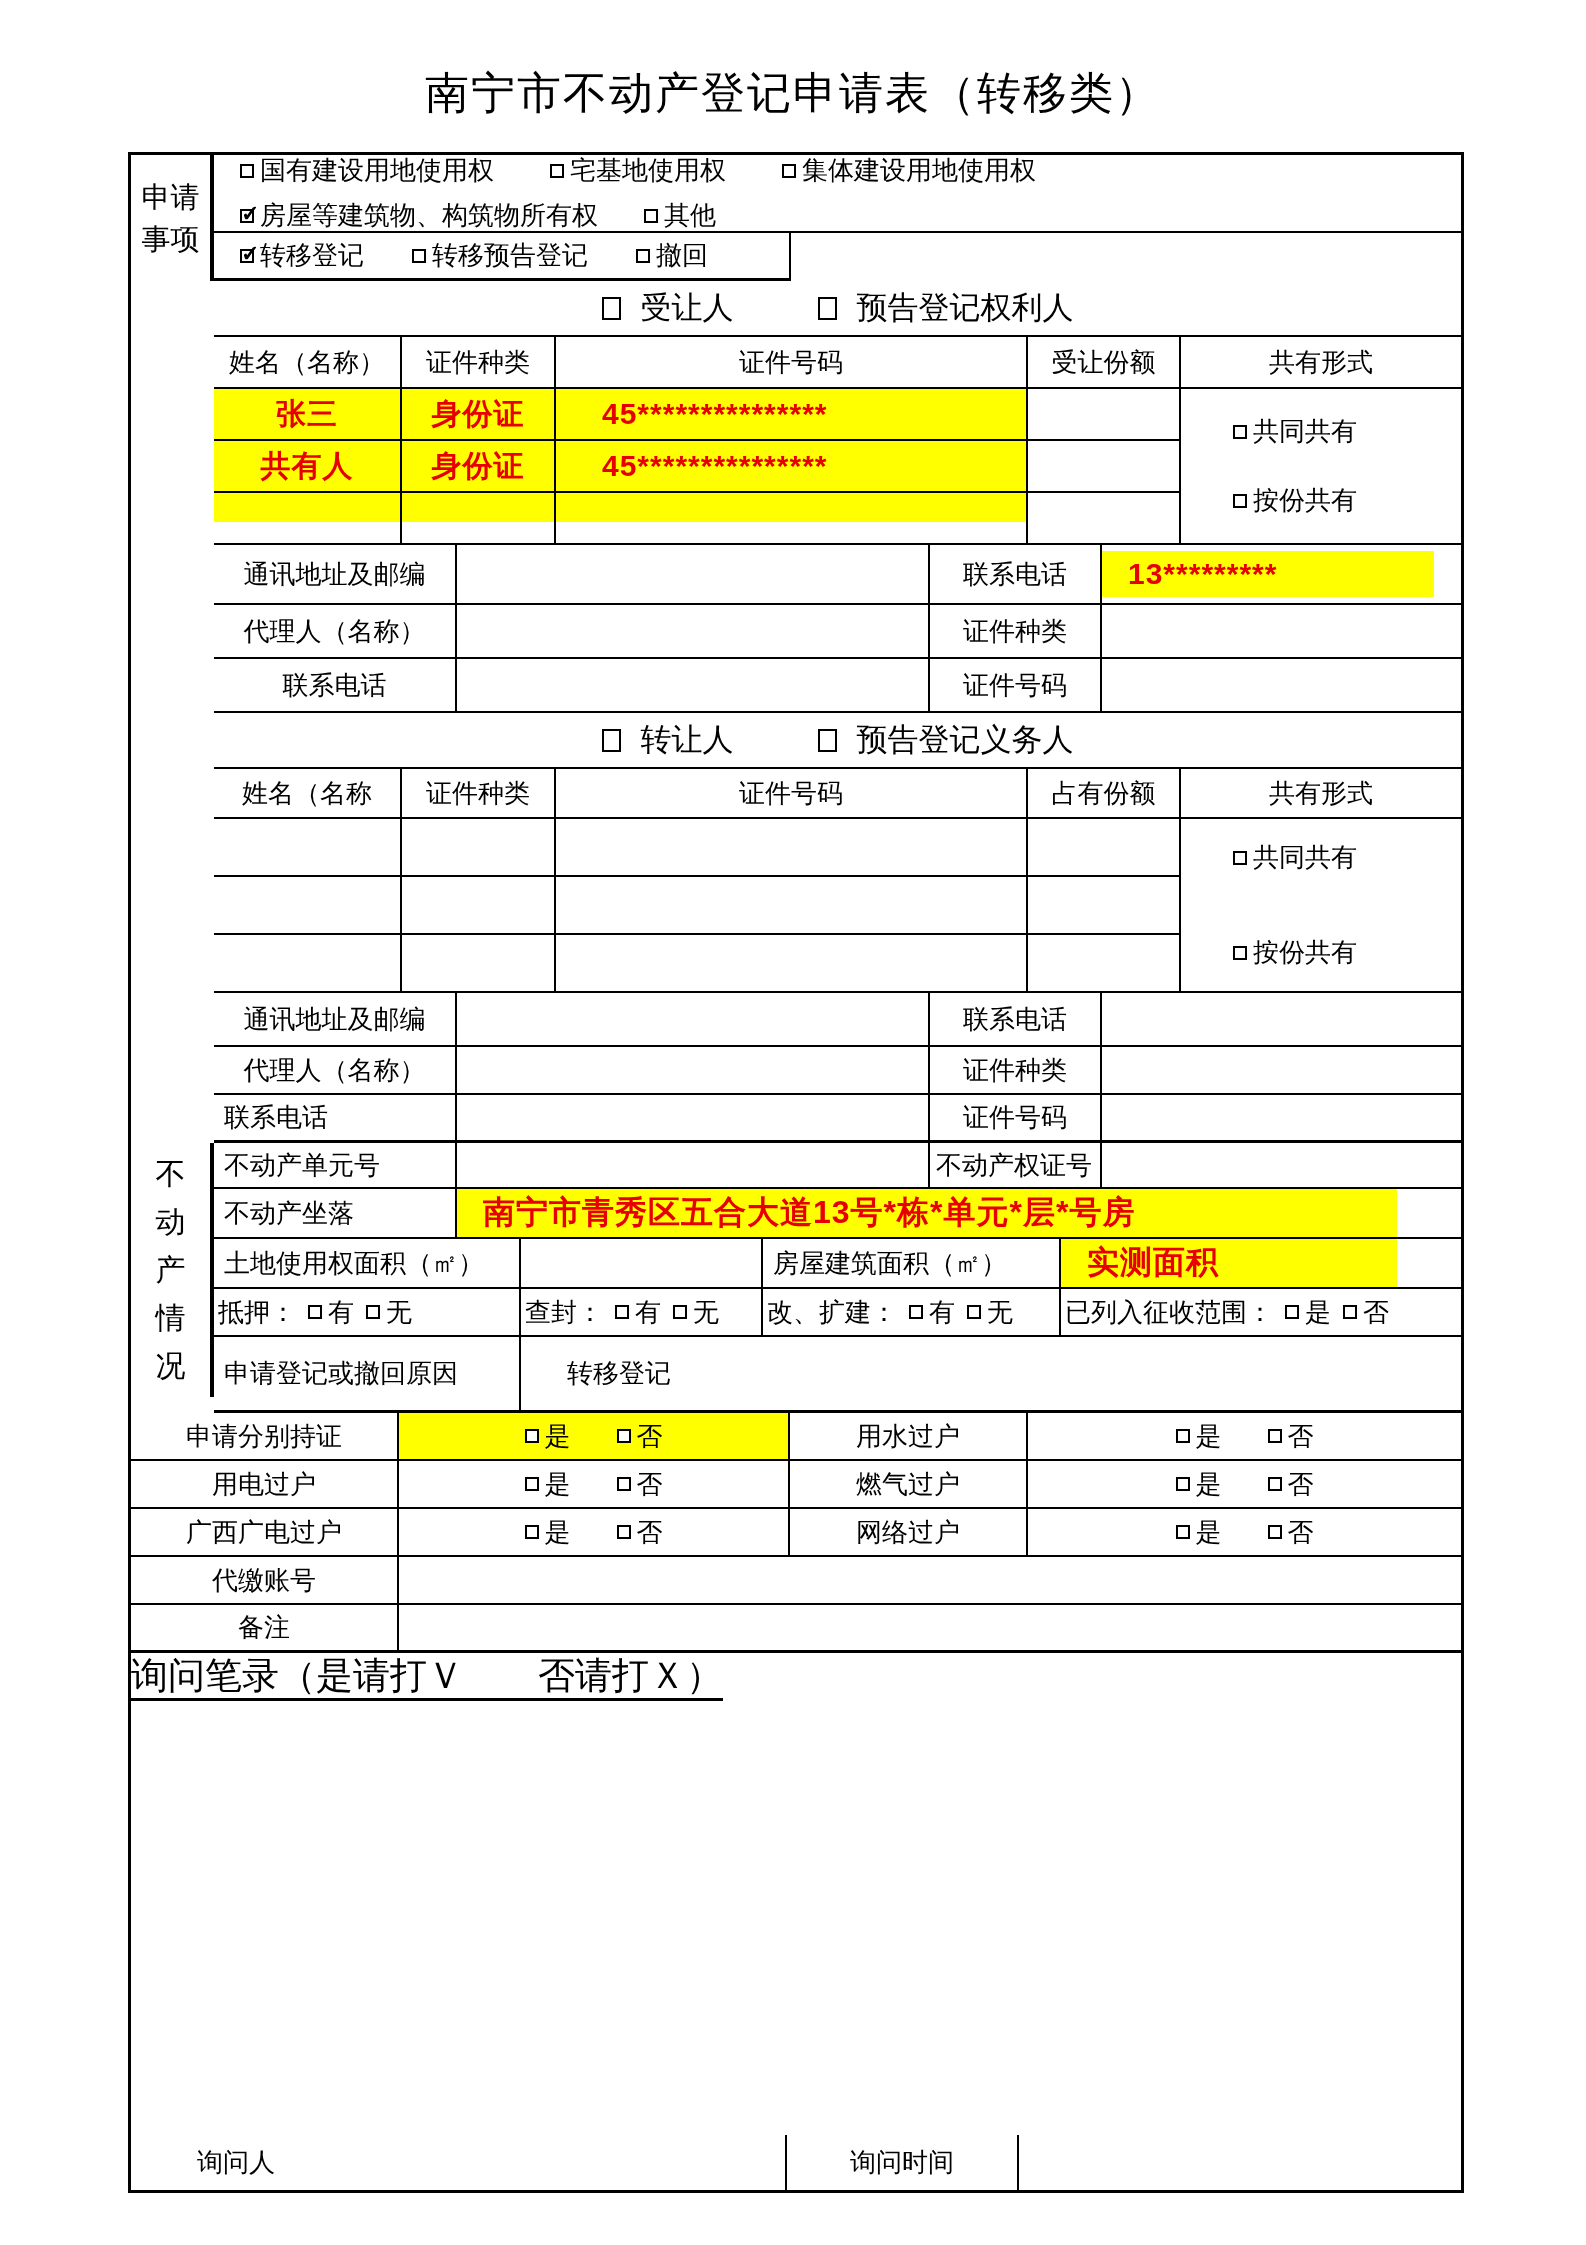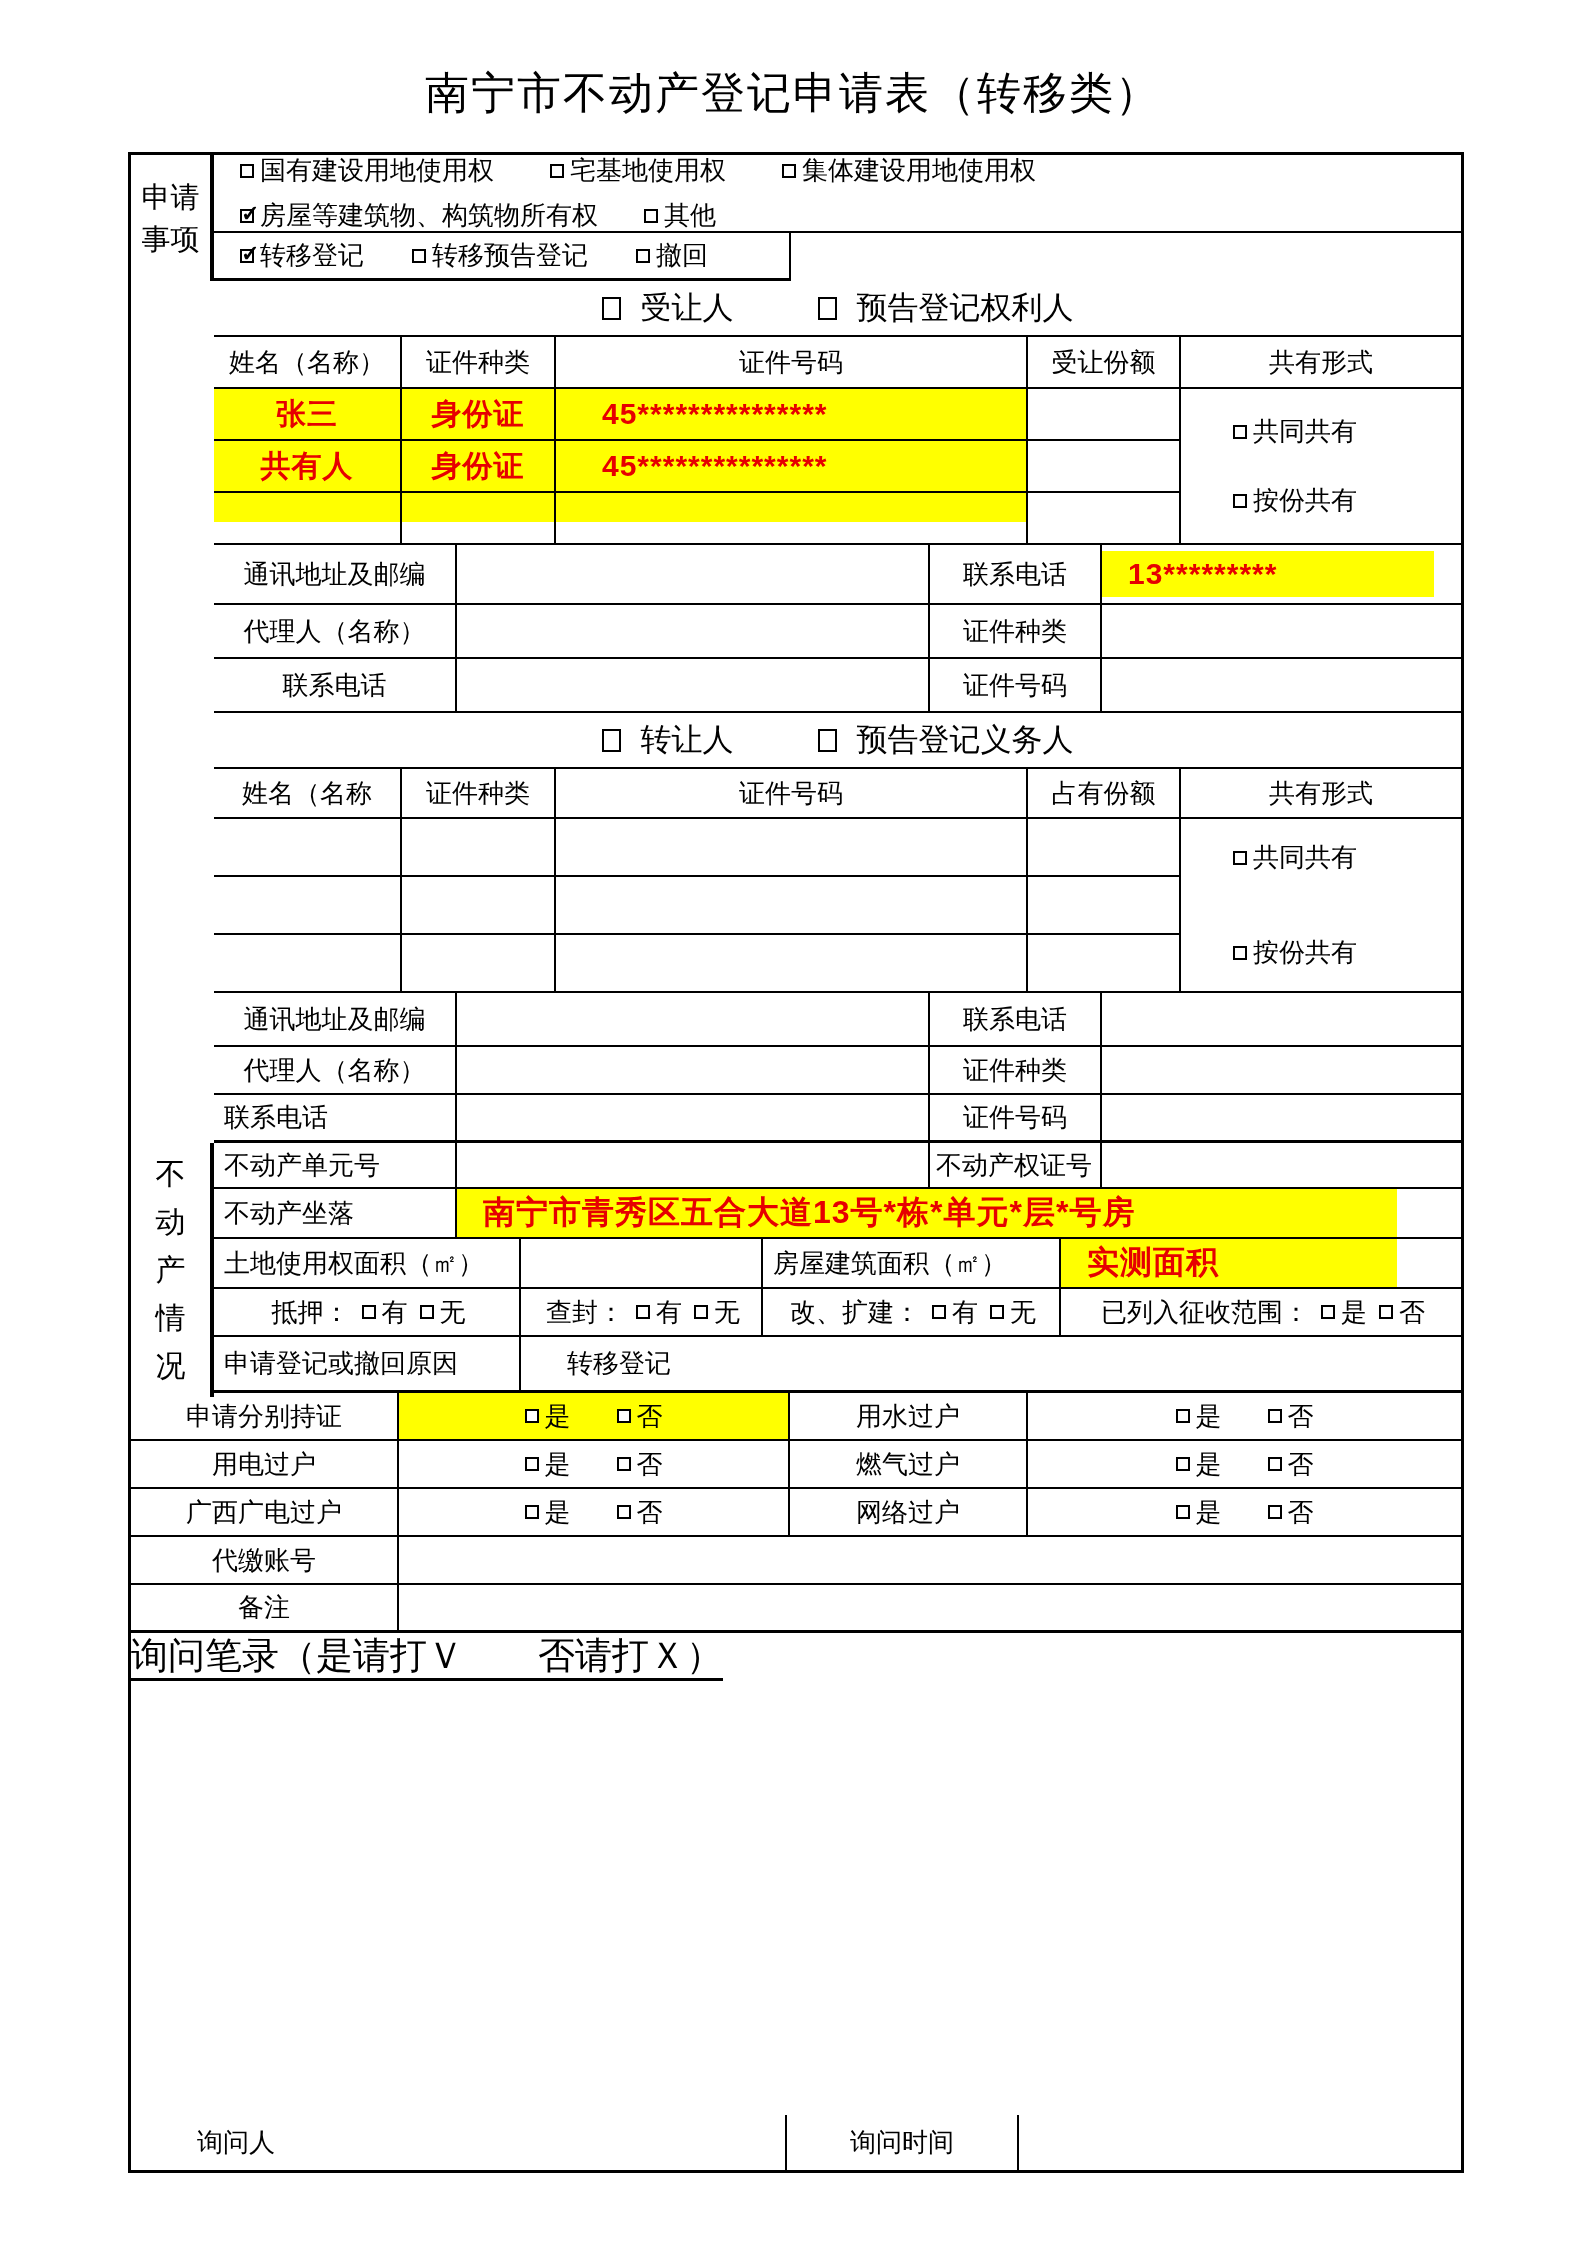--- a/index.html
+++ b/index.html
@@ -49,21 +49,21 @@
   .tshare{gap:60px;}
   
   .hl{background:#ffff00;}
   .hlpart{background:linear-gradient(180deg,#ffff00 0%,#ffff00 58%,#ffffff 58%);}
   .rv{color:#e60000;font-weight:bold;font-size:30px;letter-spacing:1px;}
   .idno{padding-left:46px;}
   .phoneblk{display:flex;align-items:center;width:332px;height:46px;background:#ffff00;padding-left:26px;box-sizing:border-box;}
   .locblk{display:flex;align-items:center;width:940px;height:100%;background:#ffff00;padding-left:26px;box-sizing:border-box;font-size:32px;}
   .areablk{display:flex;align-items:center;width:336px;height:100%;background:#ffff00;padding-left:26px;box-sizing:border-box;font-size:32px;}
   
-  .statcell{gap:12px;padding-left:4px;justify-content:center;}
+  .statcell{gap:12px;padding-left:4px;justify-content:flex-start;}
   .yn{display:flex;align-items:center;gap:10px;}
   .yn .gap{width:26px;}
   
   .fbody{position:relative;display:block;padding:0;}
   .para{position:absolute;left:14px;right:14px;top:8px;font-size:26px;line-height:37px;text-align:justify;text-indent:2em;}
   .acell{padding-left:66px;}
 </style>
 </head>
 <body>
 
@@ -350,21 +350,21 @@
         <span class="opt">
             <span class="cb"></span>
             <span>是</span>
           </span>
         <span class="opt">
             <span class="cb"></span>
             <span>否</span>
           </span>
       </div>
     </div>
-    <div class="row sepb" style="height:56px">
+    <div class="row sepb" style="height:76px">
       <div class="c w307 left" style="padding-left:10px">申请登记或撤回原因</div>
       <div class="c nr w940 left" style="padding-left:46px">转移登记</div>
     </div>
 
     <div class="row fw" style="height:48px">
       <div class="c w268">申请分别持证</div>
       <div class="c w391 hl yn">
         <span class="opt">
             <span class="cb"></span>
             <span>是</span>

